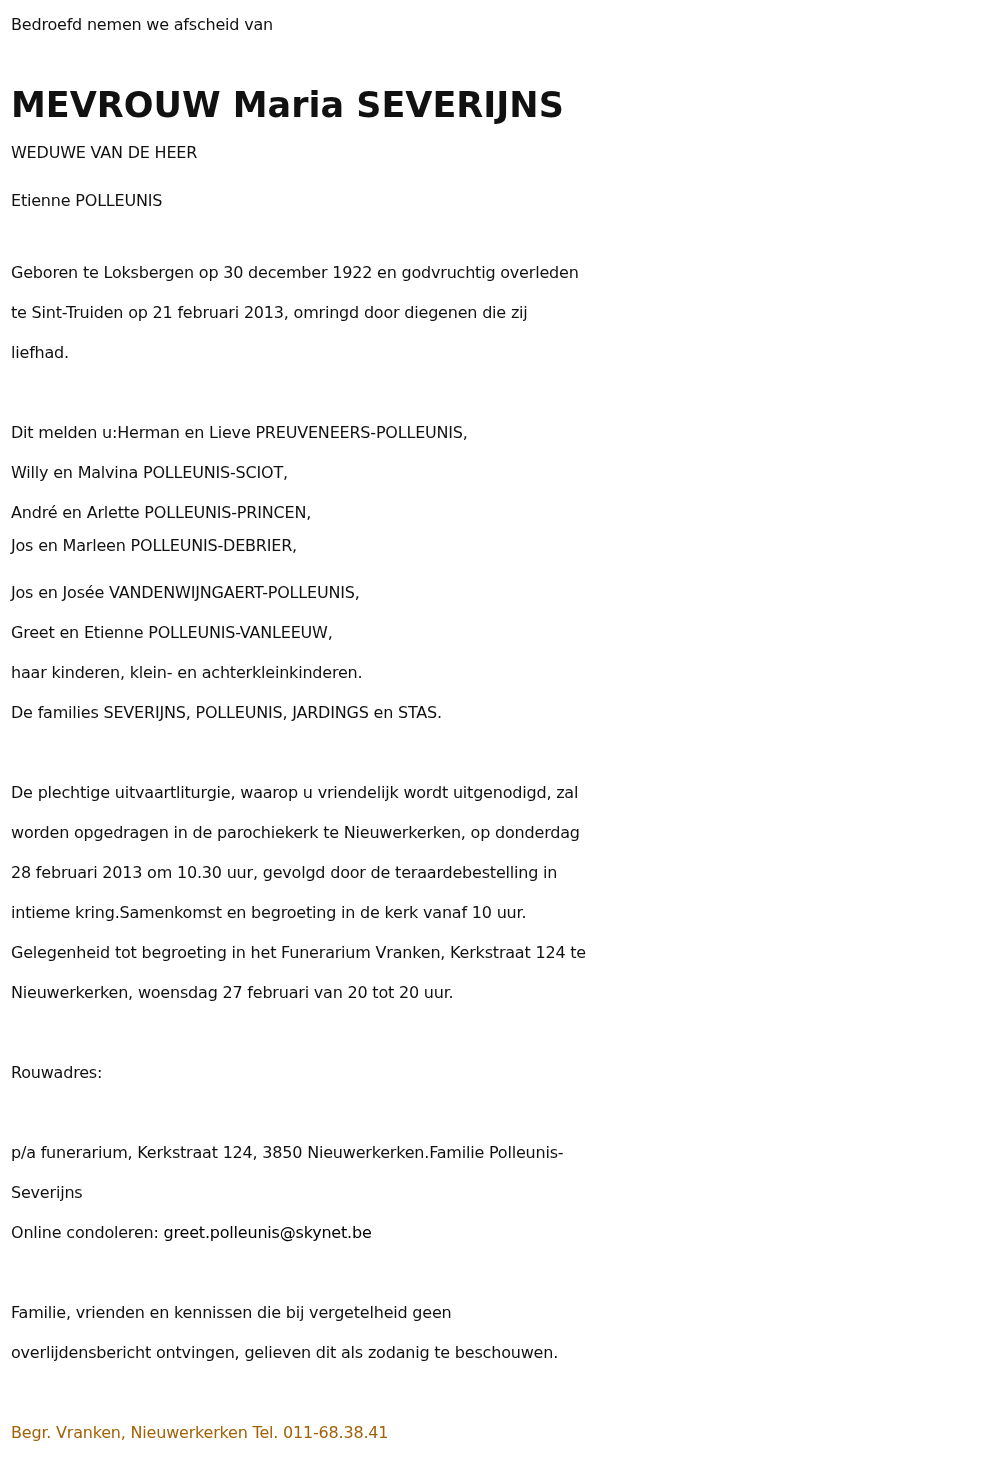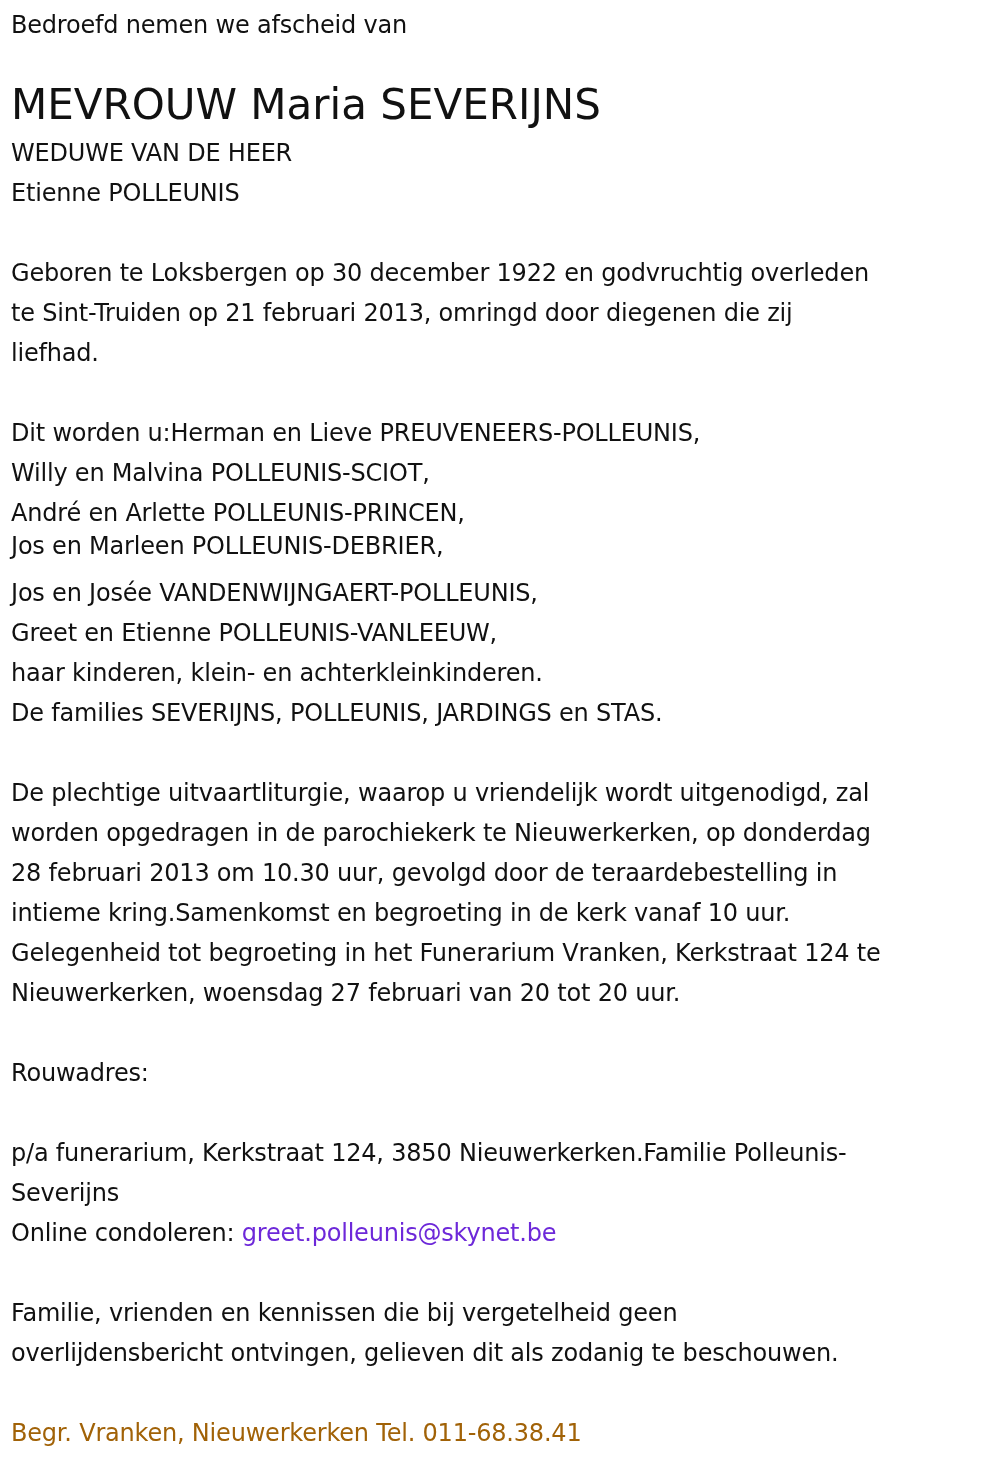--- a/index.html
+++ b/index.html
@@ -1,39 +1,39 @@
 <!DOCTYPE html>
 <html><head>
   <meta charset="utf-8">
   <style>
     html, body { margin: 0; padding: 0; background: #ffffff; }
     body { width: 1000px; height: 1470px; position: relative; overflow: hidden;
            font-family: "DejaVu Sans", sans-serif; color: #111111; }
     .line { position: absolute; left: 11px; white-space: nowrap;
-            font-size: 24px; line-height: 40px; height: 40px;
+            font-size: 16px; line-height: 40px; height: 40px;
             letter-spacing: -0.2px; transform-origin: left center; }
-    .title { font-weight: normal; font-size: 42px; line-height: 50px; height: 50px; letter-spacing: 0px; }
+    .title { font-weight: bold; font-size: 35px; line-height: 50px; height: 50px; letter-spacing: 0px; }
     .footer { color: #a16207; }
-    .email { color: #6d28d9; }
+    .email { color: #000000; }
   </style>
 </head>
 <body>
 
 <div>
   <div class="line" style="top:5px">Bedroefd nemen we afscheid van</div>
 
   <div class="line title" style="top:80px">MEVROUW Maria SEVERIJNS</div>
   <div class="line" style="top:133px">WEDUWE VAN DE HEER</div>
-  <div class="line" style="top:173px">Etienne POLLEUNIS</div>
+  <div class="line" style="top:181px">Etienne POLLEUNIS</div>
 
   <div class="line" style="top:253px">Geboren te Loksbergen op 30 december 1922 en godvruchtig overleden</div>
   <div class="line" style="top:293px">te Sint-Truiden op 21 februari 2013, omringd door diegenen die zij</div>
   <div class="line" style="top:333px">liefhad.</div>
 
-  <div class="line" style="top:413px">Dit worden u:Herman en Lieve PREUVENEERS-POLLEUNIS,</div>
+  <div class="line" style="top:413px">Dit melden u:Herman en Lieve PREUVENEERS-POLLEUNIS,</div>
   <div class="line" style="top:453px">Willy en Malvina POLLEUNIS-SCIOT,</div>
   <div class="line" style="top:493px">André en Arlette POLLEUNIS-PRINCEN,</div>
   <div class="line" style="top:526px">Jos en Marleen POLLEUNIS-DEBRIER,</div>
   <div class="line" style="top:573px">Jos en Josée VANDENWIJNGAERT-POLLEUNIS,</div>
   <div class="line" style="top:613px">Greet en Etienne POLLEUNIS-VANLEEUW,</div>
   <div class="line" style="top:653px">haar kinderen, klein- en achterkleinkinderen.</div>
   <div class="line" style="top:693px">De families SEVERIJNS, POLLEUNIS, JARDINGS en STAS.</div>
 
   <div class="line" style="top:773px">De plechtige uitvaartliturgie, waarop u vriendelijk wordt uitgenodigd, zal</div>
   <div class="line" style="top:813px">worden opgedragen in de parochiekerk te Nieuwerkerken, op donderdag</div>

